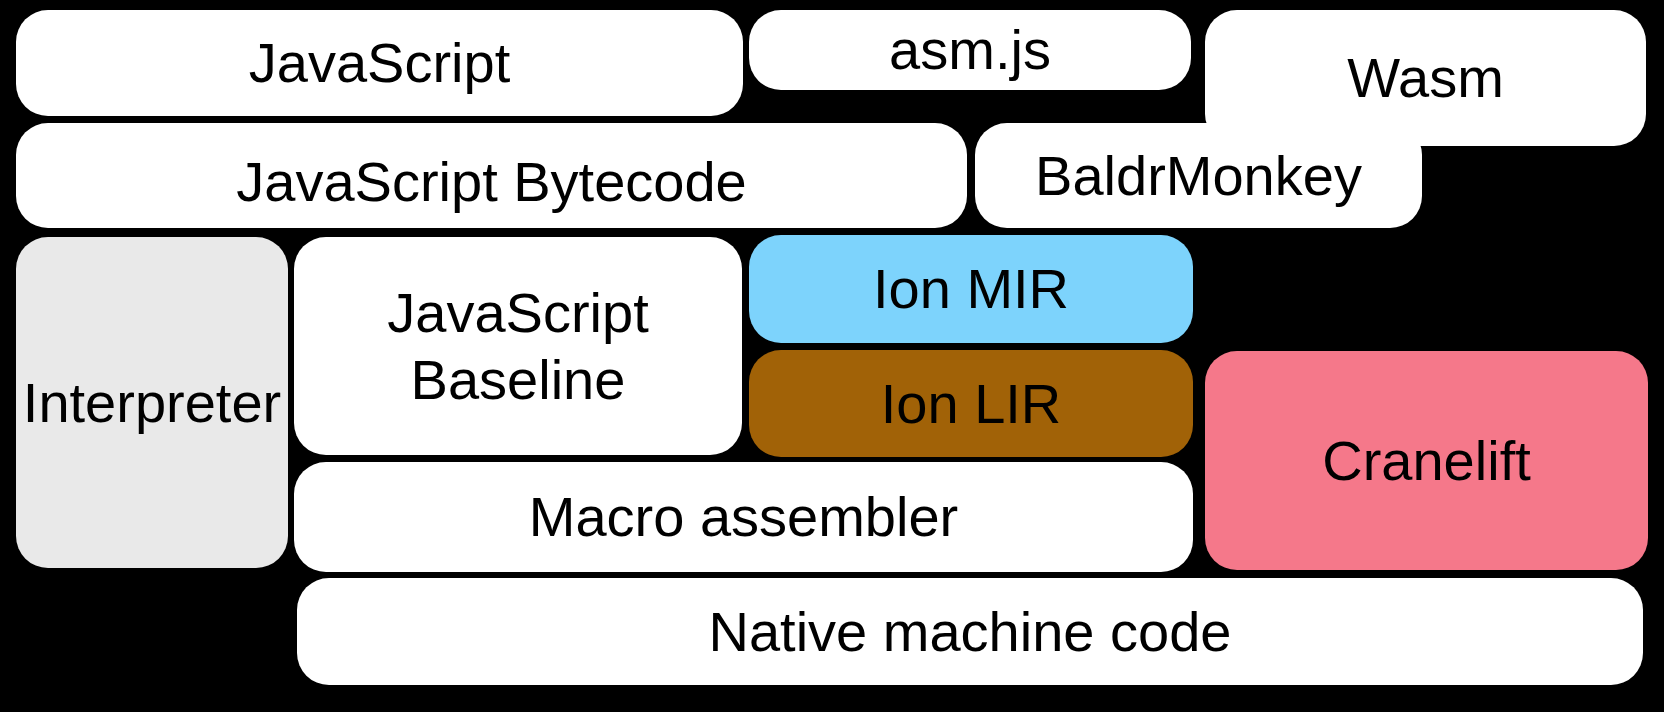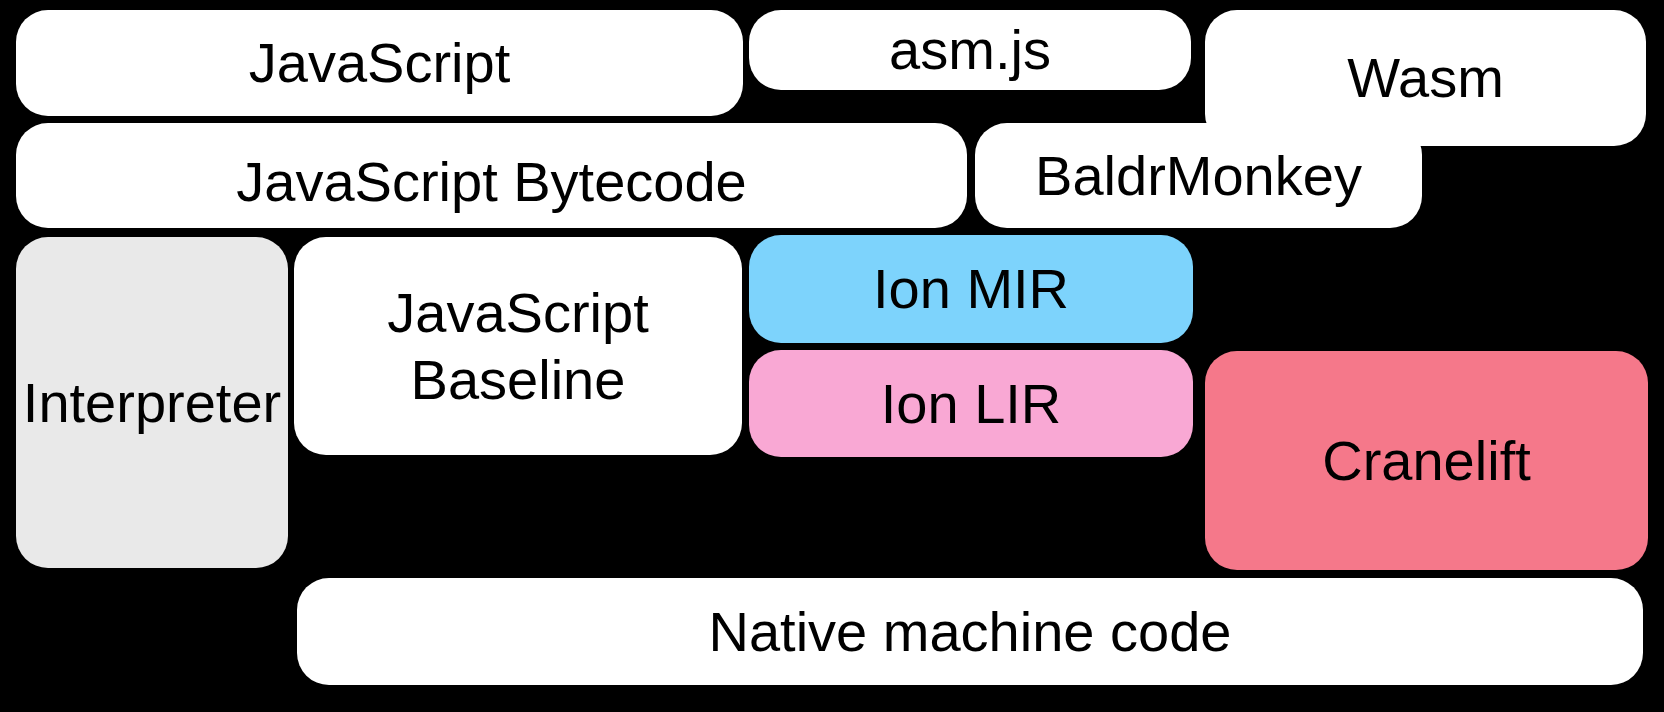--- a/index.html
+++ b/index.html
@@ -63,26 +63,29 @@
   </div>
 
   <div class="box" style="left: 294px; top: 237px; width: 448px; height: 218px; background: rgb(255, 255, 255);">
     <span class="lbl" style="color: rgb(0, 0, 0);"><span>JavaScript</span><br><span>Baseline</span></span>
   </div>
 
   <div class="box" style="left: 749px; top: 235px; width: 444px; height: 108px; background: #7dd3fc;">
     <span class="lbl" style="color: rgb(0, 0, 0);">Ion MIR</span>
   </div>
 
-  <div class="box" style="left: 749px; top: 350px; width: 444px; height: 107px; background: #f9a8d4;">
+  <div class="box" style="left: 749px; top: 350px; width: 444px; height: 107px; background: #a16207;">
     <span class="lbl" style="color: rgb(0, 0, 0);">Ion LIR</span>
   </div>
 
   <div class="box" style="left: 1205px; top: 351px; width: 443px; height: 219px; background: rgb(245, 120, 138);">
     <span class="lbl" style="color: rgb(0, 0, 0);">Cranelift</span>
   </div>
 
+  <div class="box" style="left: 294px; top: 462px; width: 899px; height: 110px; background: rgb(255, 255, 255);">
+    <span class="lbl" style="color: rgb(0, 0, 0);">Macro assembler</span>
+  </div>
 
   <div class="box" style="left: 297px; top: 578px; width: 1346px; height: 107px; background: rgb(255, 255, 255);">
     <span class="lbl" style="color: rgb(0, 0, 0);">Native machine code</span>
   </div>
 
 </div>
 
 </body></html>

